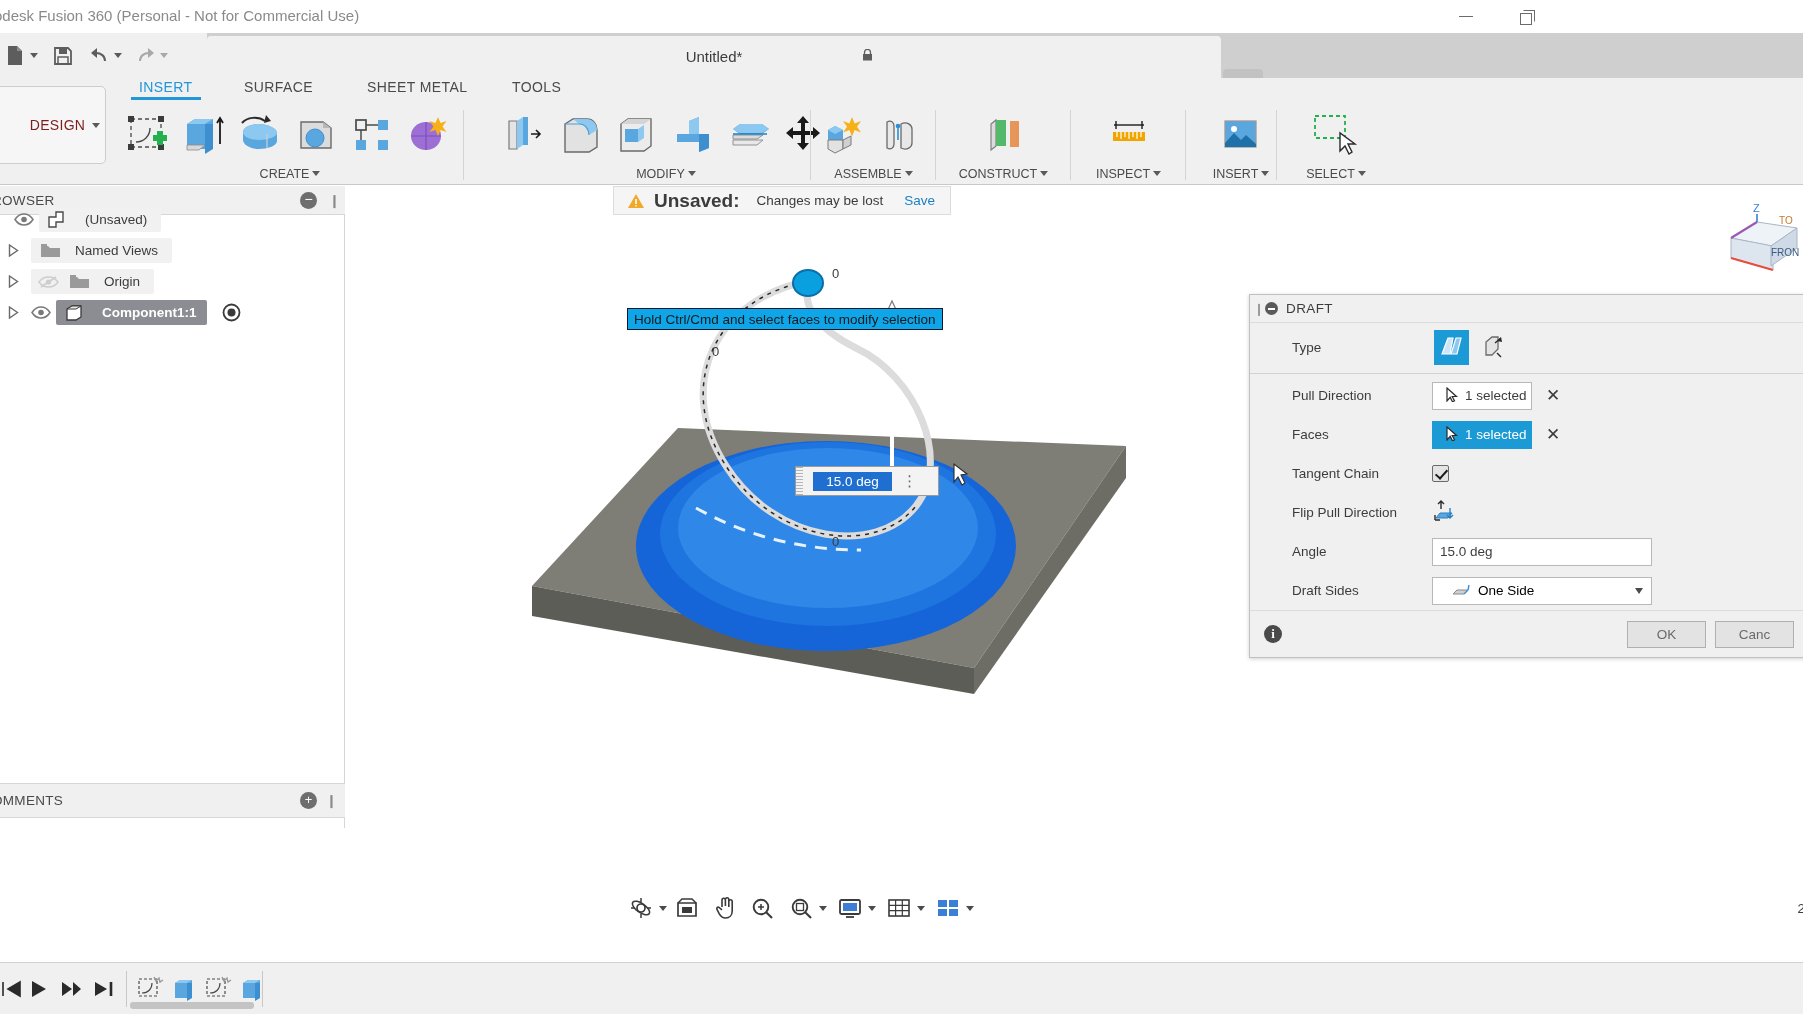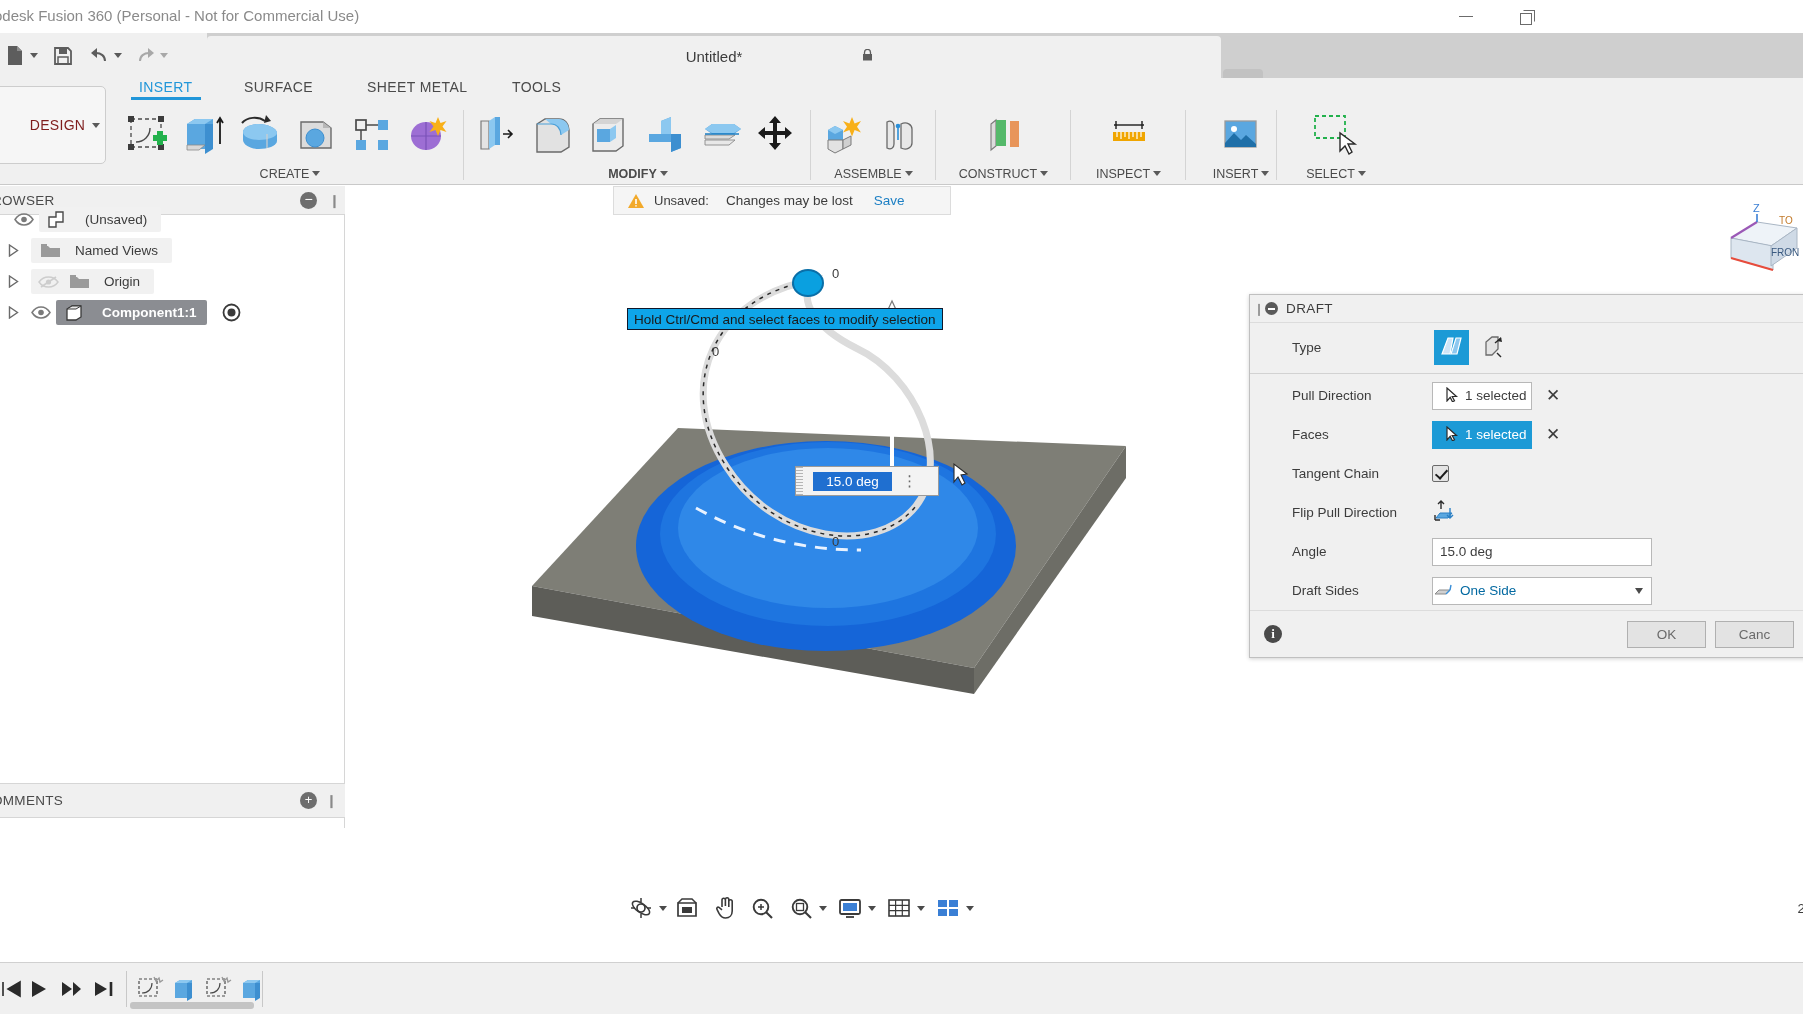--- a/index.html
+++ b/index.html
@@ -121,21 +121,21 @@
 
   
   .canvas { position:absolute; left:346px; top:186px; right:0; bottom:52px;
     background:#ffffff; }
 
   
   .banner { position:absolute; left:267px; top:0px; width:338px; height:29px;
     background:#f5f5f5; border:1px solid #dcdcdc; display:flex;
     align-items:center; padding:0 13px; }
   .banner .warn { width:18px; height:16px; margin-right:9px; }
-  .banner .btxt { font-weight:normal; font-size:13px; color:#3c3c3c; }
+  .banner .btxt { font-weight:bold; font-size:19px; color:#3c3c3c; }
   .banner .bsub { margin-left:17px; font-size:13.5px; color:#3c3c3c; }
   .banner .bsave { margin-left:21px; font-size:13.5px; color:#1c7fc4; }
 
   
   .viewcube { position:absolute; right:-20px; top:8px; width:120px;
     height:100px; }
 
   
   .dimbox { position:absolute; left:449px; top:280px; width:144px; height:30px;
     background:#f3f3f3; border:1px solid #9a9a9a;
@@ -191,21 +191,21 @@
   .chk { width:17px; height:17px; background:#e4e4e4;
     border:1.5px solid #6a6a6a; border-radius:2px; position:relative; }
   .chk::after { content:""; position:absolute; left:5px; top:1px; width:5px;
     height:10px; border:solid #1a1a1a; border-width:0 2px 2px 0;
     transform:rotate(42deg); }
   .dinput { width:220px; height:28px; background:#ffffff;
     border:1px solid #b8b8b8; display:flex; align-items:center;
     padding-left:7px; font-size:13.5px; color:#3c3c3c; }
   .dselect { width:220px; height:28px; background:#ffffff;
     border:1px solid #b8b8b8; display:flex; align-items:center;
-    padding-left:0; font-size:13.5px; color:#0369a1; position:relative; }
+    padding-left:18px; font-size:13.5px; color:#000000; position:relative; }
   .dselect .sc { position:absolute; right:8px; width:0;height:0;
     border-left:4.5px solid transparent;border-right:4.5px solid transparent;
     border-top:6px solid #4a4a4a; }
   .dfoot { height:47px; display:flex; align-items:center; padding:0 14px;
     border-top:1px solid #dcdcdc; }
   .infoic { width:18px; height:18px; border-radius:50%; background:#4a4a4a;
     color:#fff; font-size:13px; font-weight:bold; text-align:center;
     line-height:18px; font-family:"Liberation Serif", serif; }
   .fbtns { margin-left:auto; display:flex; gap:9px; }
   .fbtn { width:79px; height:27px; background:#e3e3e3;
@@ -416,21 +416,21 @@
               <path d="M33 5l2.5 6 6-2-4 5.5 4 5.5-6-2-2.5 6-2.5-6-6 2 4-5.5-4-5.5 6 2z" fill="#f8b019"></path>
             </svg>
           </div>
         </div>
         <div class="glabel">
           <span>CREATE</span><span class="gcaret"></span>
         </div>
       </div>
       <div class="rsep" style="left:463px"></div>
 
-      <div class="rgrp" style="left:468px; width:340px;font-weight:bold;">
+      <div class="rgrp" style="left:496px; width:340px;">
         <div class="icons">
           <div class="ricon">
             <svg width="46" height="46" viewBox="0 0 46 46">
               <path d="M8 9h8v28H8z" fill="#e4e4e4" stroke="#7a7a7a" stroke-width="1.2"></path>
               <path d="M16 9l6-4v28l-6 4z" fill="#8cc8f0"></path>
               <path d="M22 5h5v28h-5z" fill="#5aa7e0"></path>
               <path d="M30 22h9M35 18l4 4-4 4" stroke="#1a1a1a" stroke-width="1.6" fill="none"></path>
             </svg>
           </div>
           <div class="ricon">

